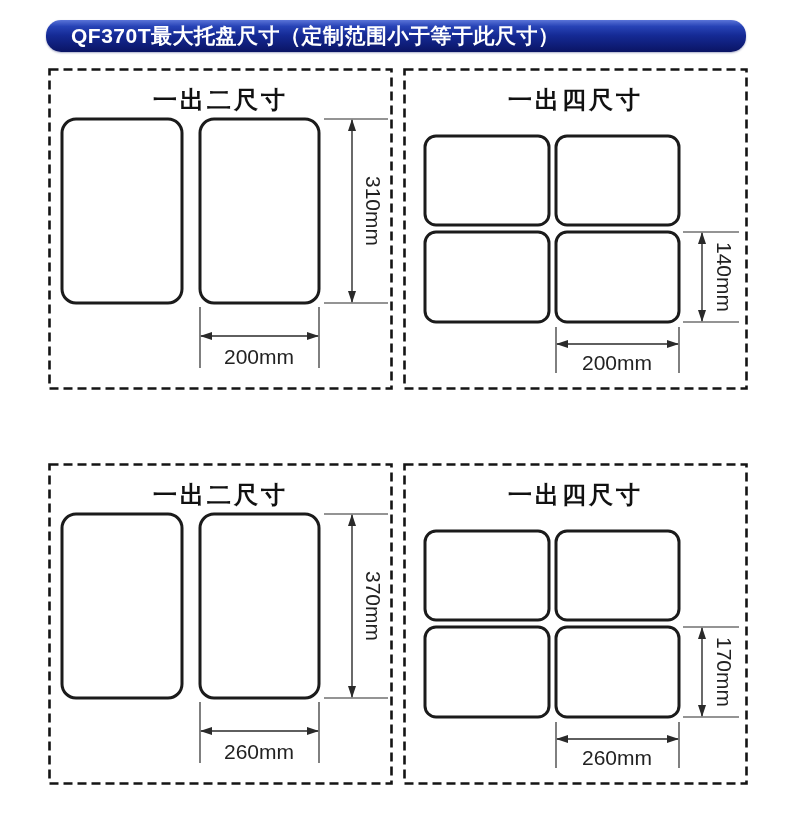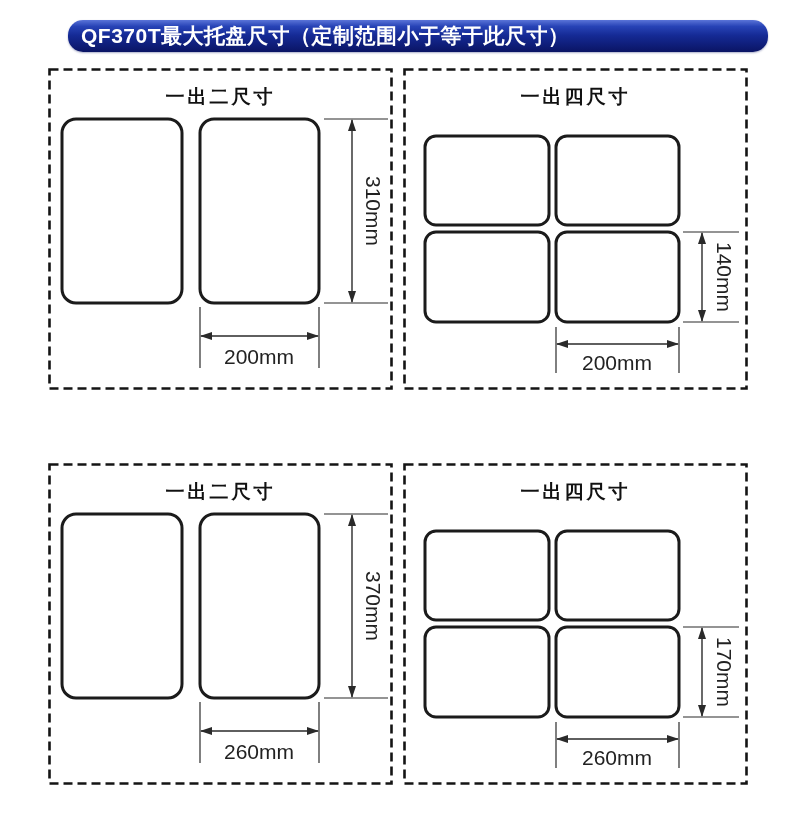--- a/index.html
+++ b/index.html
@@ -12,45 +12,44 @@
     overflow:hidden;
   }
   .banner {
     position:absolute;
     left:46px; width:700px; height:32px;
     border-radius:15px;
     background:linear-gradient(180deg,#5a74d8 0%,#2743b6 20%,#152a95 48%,#0a1464 100%);
     color:#ffffff;
     font-size:21px; font-weight:bold;
     line-height:32px;
-    padding-left:13px;
+    padding-left:25px;
     letter-spacing:0.5px;
     box-shadow:0 1px 2px rgba(10,20,100,0.35);
     white-space:nowrap;
-    margin-left:22px;
   }
   .banner-1 { top:20px; }
   .banner-2 { top:416px; }
   .panel-row {
     position:absolute;
     left:48px;
     display:flex;
     gap:10px;
   }
   .panel-row-1 { top:68px; }
   .panel-row-2 { top:463px; }
   .panel {
     position:relative;
     width:345px; height:322px;
   }
   .panel-title {
     position:absolute;
     top:16px; left:0; width:100%;
     text-align:center;
-    font-size:19px;
+    font-size:24px;
     font-weight:bold;
     color:#111111;
     letter-spacing:3px;
     z-index:2;
   }
   .diagram-svg { position:absolute; inset:0; }
   .panel-border { fill:none; stroke:#141414; stroke-width:2.6; stroke-dasharray:9 5; }
   .tray { fill:#ffffff; stroke:#1b1b1b; stroke-width:3; }
   .dim-line { stroke:#2a2a2a; stroke-width:1.4; fill:none; }
   .ext-line { stroke:#2a2a2a; stroke-width:1.2; fill:none; }

